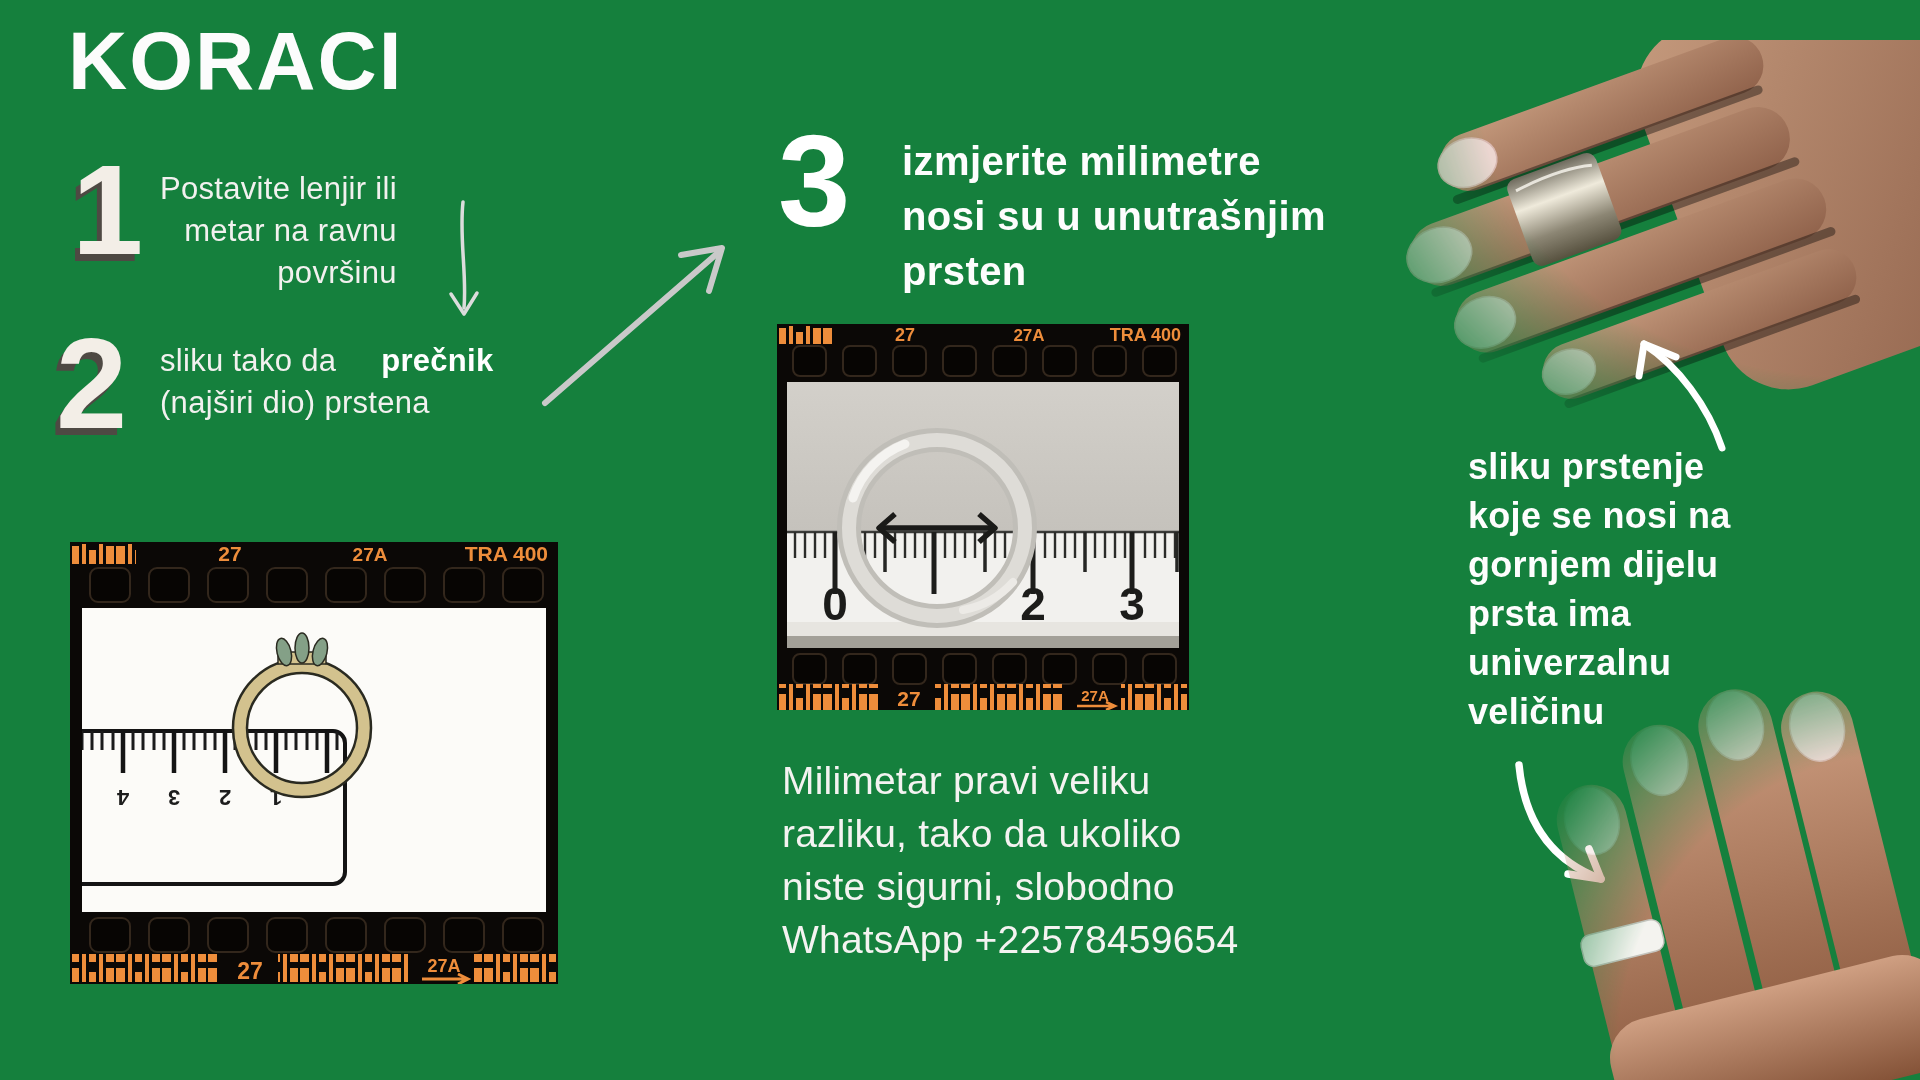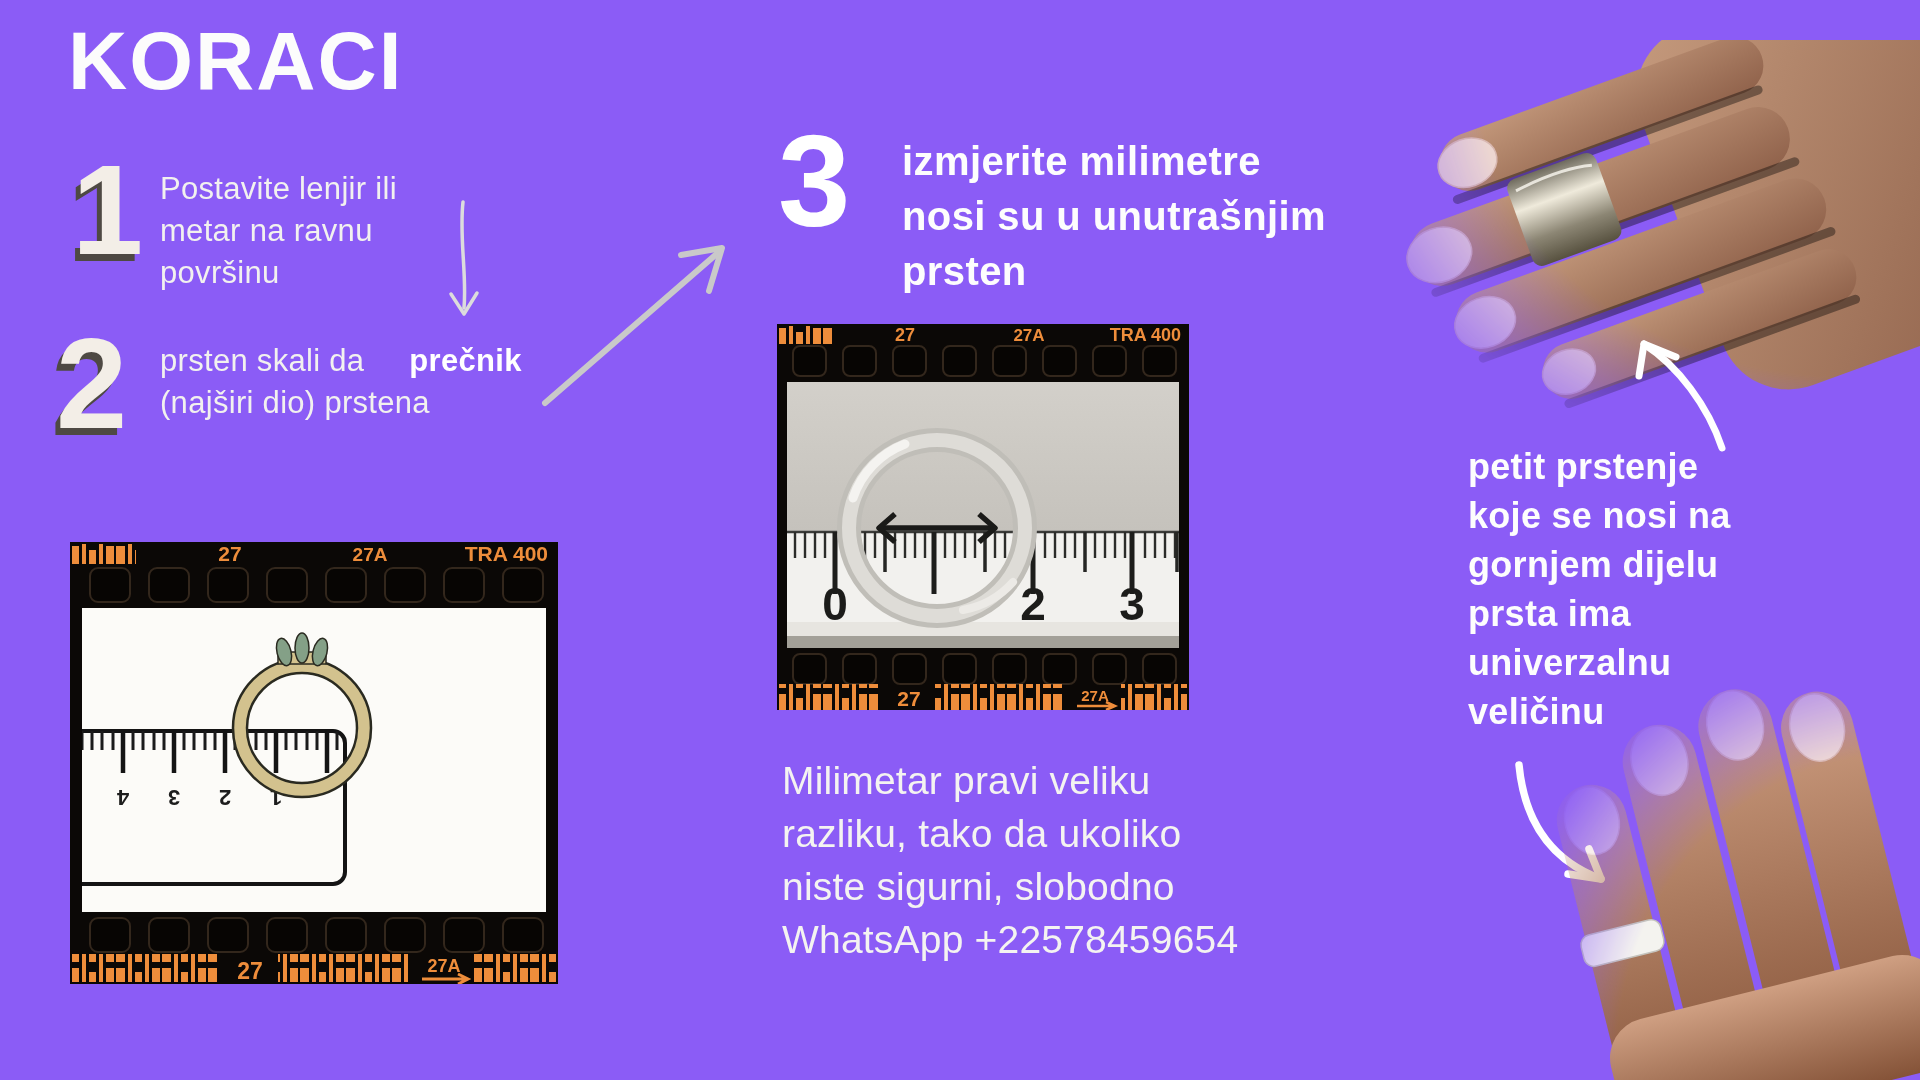--- a/index.html
+++ b/index.html
@@ -1,24 +1,24 @@
 <!DOCTYPE html>
 <html><head>
 <meta charset="utf-8">
 <style>
   html,body{margin:0;padding:0;background:#000;width:1920px;height:1080px;overflow:hidden;}
-  .canvas{position:relative;width:1920px;height:1080px;background:#8b5cf6;font-family:"Liberation Sans",sans-serif;}
+  .canvas{position:relative;width:1920px;height:1080px;background:#15803d;font-family:"Liberation Sans",sans-serif;}
   .abs{position:absolute;}
   .title{left:68px;top:14px;font-size:82px;font-weight:700;letter-spacing:2px;color:#fcfcfc;}
   .step-num{font-weight:700;color:#f3eee7;font-size:128px;line-height:1;text-shadow:-5px 7px 0 #4e4943;}
   .num1{left:72px;top:146px;}
   .num2{left:56px;top:320px;}
   .num3{left:778px;top:116px;font-size:130px;color:#ffffff;text-shadow:none;}
   .step-text{font-size:31px;line-height:42px;font-weight:400;color:#f2f1ef;letter-spacing:0.3px;}
-  .t1{left:160px;top:168px;}
+  .t1{left:160px;top:168px;text-align:right;}
   .t2{left:160px;top:340px;}
   .step-text b{font-weight:700;color:#ffffff;margin-left:36px;}
   .h3{left:902px;top:134px;font-size:40px;line-height:55px;font-weight:700;color:#fdfdfd;letter-spacing:0.4px;}
   .note{left:782px;top:754px;font-size:39px;line-height:53px;font-weight:400;color:#f4f3f1;letter-spacing:0.2px;}
   .side-note{left:1468px;top:442px;font-size:36px;line-height:49px;font-weight:700;color:#fdfdfd;letter-spacing:0.3px;}
   svg{display:block;}
   .fade-tr{-webkit-mask-image:radial-gradient(135% 135% at 88% 12%,#000 52%,transparent 80%);
            mask-image:radial-gradient(135% 135% at 88% 12%,#000 52%,transparent 80%);}
   .fade-br{-webkit-mask-image:radial-gradient(140% 140% at 95% 95%,#000 55%,transparent 82%);
            mask-image:radial-gradient(140% 140% at 95% 95%,#000 55%,transparent 82%);}
@@ -37,21 +37,21 @@
     <div>površinu</div>
   </div>
 
   <svg class="abs" style="left:438px;top:196px;" width="52" height="132" viewBox="0 0 52 132">
     <path d="M25 6 C 21 42, 29 78, 26 112" fill="none" stroke="#dcdcdc" stroke-width="3.5" stroke-linecap="round"></path>
     <path d="M13 98 L26 118 M39 97 L26 118" fill="none" stroke="#dcdcdc" stroke-width="3.5" stroke-linecap="round"></path>
   </svg>
 
   <div class="abs step-num num2">2</div>
   <div class="abs step-text t2">
-    <div><span>prsten skali da </span><b>prečnik</b></div>
+    <div><span>sliku tako da </span><b>prečnik</b></div>
     <div>(najširi dio) prstena</div>
   </div>
 
   <svg class="abs" style="left:535px;top:235px;" width="200" height="180" viewBox="0 0 200 180">
     <path d="M10 168 L185 16" fill="none" stroke="#c9c9c9" stroke-width="6" stroke-linecap="round"></path>
     <path d="M146 20 L187 13 M174 56 L187 13" fill="none" stroke="#c9c9c9" stroke-width="6" stroke-linecap="round"></path>
   </svg>
 
   <svg class="abs" style="left:70px;top:542px;" width="488" height="442" viewBox="0 0 488 442">
     <defs>
@@ -257,21 +257,21 @@
       </g>
     </svg>
   </div>
 
   <svg class="abs" style="left:1622px;top:330px;" width="115" height="125" viewBox="0 0 115 125">
     <path d="M100 118 C 86 76, 56 36, 22 14" fill="none" stroke="#ffffff" stroke-width="7" stroke-linecap="round"></path>
     <path d="M22 14 L17 46 M22 14 L54 27" fill="none" stroke="#ffffff" stroke-width="7" stroke-linecap="round"></path>
   </svg>
 
   <div class="abs side-note">
-    <div>petit prstenje</div>
+    <div>sliku prstenje</div>
     <div>koje se nosi na</div>
     <div>gornjem dijelu</div>
     <div>prsta ima</div>
     <div>univerzalnu</div>
     <div>veličinu</div>
   </div>
 
   <svg class="abs" style="left:1505px;top:755px;" width="120" height="140" viewBox="0 0 120 140">
     <path d="M14 10 C 19 62, 42 104, 96 124" fill="none" stroke="#ffffff" stroke-width="7.5" stroke-linecap="round"></path>
     <path d="M96 124 L63 119 M96 124 L84 94" fill="none" stroke="#ffffff" stroke-width="7.5" stroke-linecap="round"></path>

